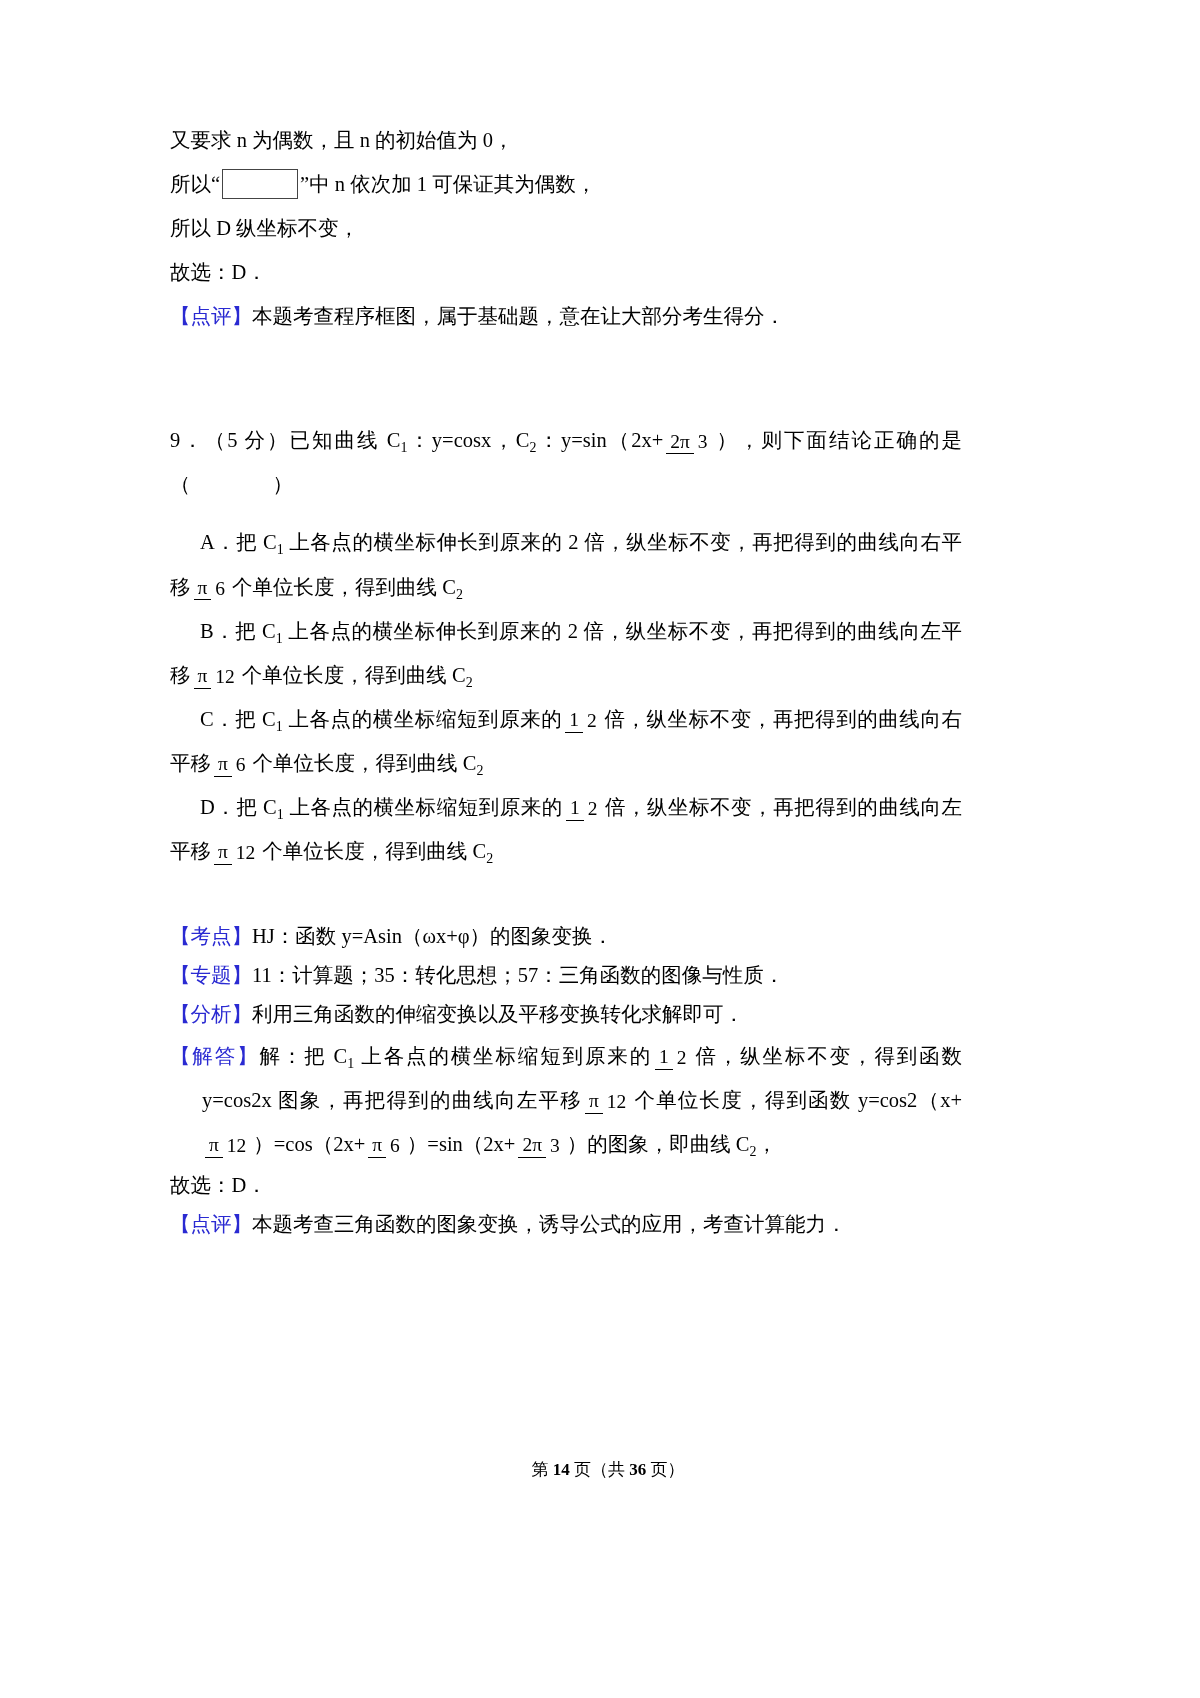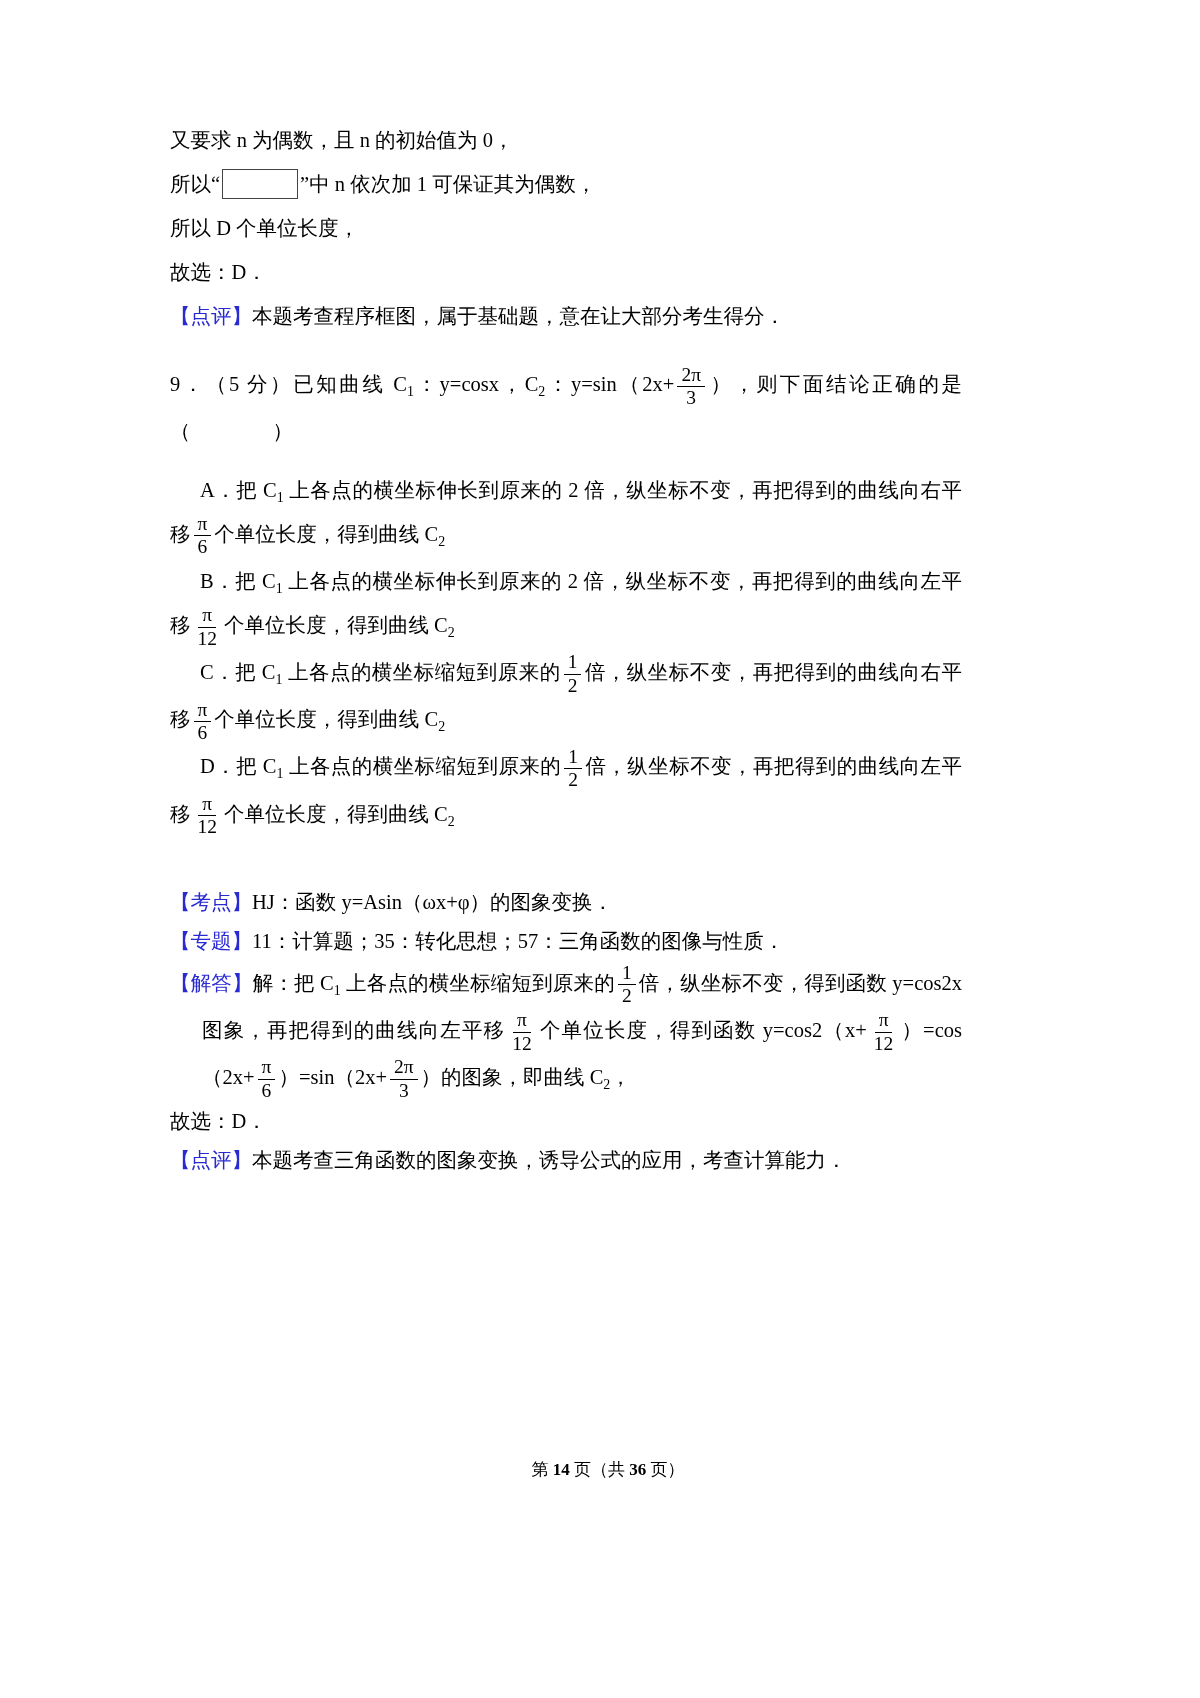--- a/index.html
+++ b/index.html
@@ -16,29 +16,29 @@
   .content {
     padding: 118px 238px 0 170px;
   }
   .para {
     font-size: 20.5px;
     line-height: 2.15;
     margin: 0;
     text-align: justify;
   }
   .para.tight { line-height: 1.9; }
-  .gap-lg { margin-top: 24px; }
+  .gap-lg { margin-top: 80px; }
   .gap-md { margin-top: 44px; }
   .gap-sm { margin-top: 14px; }
   .indent-first { text-indent: 30px; }
   .hang-indent { padding-left: 32px; text-indent: -32px; }
   .blue-label { color: var(--label-color, #2a2ad2); }
   .frac {
     display: inline-flex;
-    flex-direction: column;
+    flex-direction: row;
     align-items: center;
     vertical-align: middle;
     margin: 0 3px;
     line-height: 1.15;
     font-size: 0.95em;
     text-indent: 0;
   }
   .frac .num { padding: 0 4px; border-bottom: 1.4px solid #000; }
   .frac .den { padding: 0 4px; }
   sub { font-size: 0.68em; line-height: 0; }
@@ -63,21 +63,21 @@
   }
 </style>
 </head>
 <body>
 
 <div class="page">
   <div class="content">
 
     <p class="para"><span>又要求 n 为偶数，且 n 的初始值为 0，</span></p>
     <p class="para"><span>所以“</span><span class="answer-box"></span><span>”中 n 依次加 1 可保证其为偶数，</span></p>
-    <p class="para"><span>所以 D 个单位长度，</span></p>
+    <p class="para"><span>所以 D 纵坐标不变，</span></p>
     <p class="para"><span>故选：D．</span></p>
     <p class="para"><span class="blue-label">【点评】</span><span>本题考查程序框图，属于基础题，意在让大部分考生得分．</span></p>
 
     <p class="para gap-lg"><span>9．（5 分）已知曲线 C</span><sub>1</sub><span>：y=cosx，C</span><sub>2</sub><span>：y=sin（2x+</span><span class="frac">
           <span class="num">2π</span>
           <span class="den">3</span>
         </span><span>），则下面结论正确的是（　　　　）</span></p>
     <p class="para indent-first gap-sm"><span>A．把 C</span><sub>1</sub><span> 上各点的横坐标伸长到原来的 2 倍，纵坐标不变，再把得到的曲线向右平移</span><span class="frac">
           <span class="num">π</span>
           <span class="den">6</span>
@@ -96,20 +96,21 @@
     <p class="para indent-first"><span>D．把 C</span><sub>1</sub><span> 上各点的横坐标缩短到原来的</span><span class="frac">
           <span class="num">1</span>
           <span class="den">2</span>
         </span><span>倍，纵坐标不变，再把得到的曲线向左平移</span><span class="frac">
           <span class="num">π</span>
           <span class="den">12</span>
         </span><span>个单位长度，得到曲线 C</span><sub>2</sub></p>
 
     <p class="para tight gap-md"><span class="blue-label">【考点】</span><span>HJ：函数 y=Asin（ωx+φ）的图象变换．</span></p>
     <p class="para tight"><span class="blue-label">【专题】</span><span>11：计算题；35：转化思想；57：三角函数的图像与性质．</span></p>
+    <p class="para tight"><span class="blue-label">【分析】</span><span>利用三角函数的伸缩变换以及平移变换转化求解即可．</span></p>
     <p class="para hang-indent"><span class="blue-label">【解答】</span><span>解：把 C</span><sub>1</sub><span> 上各点的横坐标缩短到原来的</span><span class="frac">
           <span class="num">1</span>
           <span class="den">2</span>
         </span><span>倍，纵坐标不变，得到函数 y=cos2x 图象，再把得到的曲线向左平移</span><span class="frac">
           <span class="num">π</span>
           <span class="den">12</span>
         </span><span>个单位长度，得到函数 y=cos2（x+</span><span class="frac">
           <span class="num">π</span>
           <span class="den">12</span>
         </span><span>）=cos（2x+</span><span class="frac">

